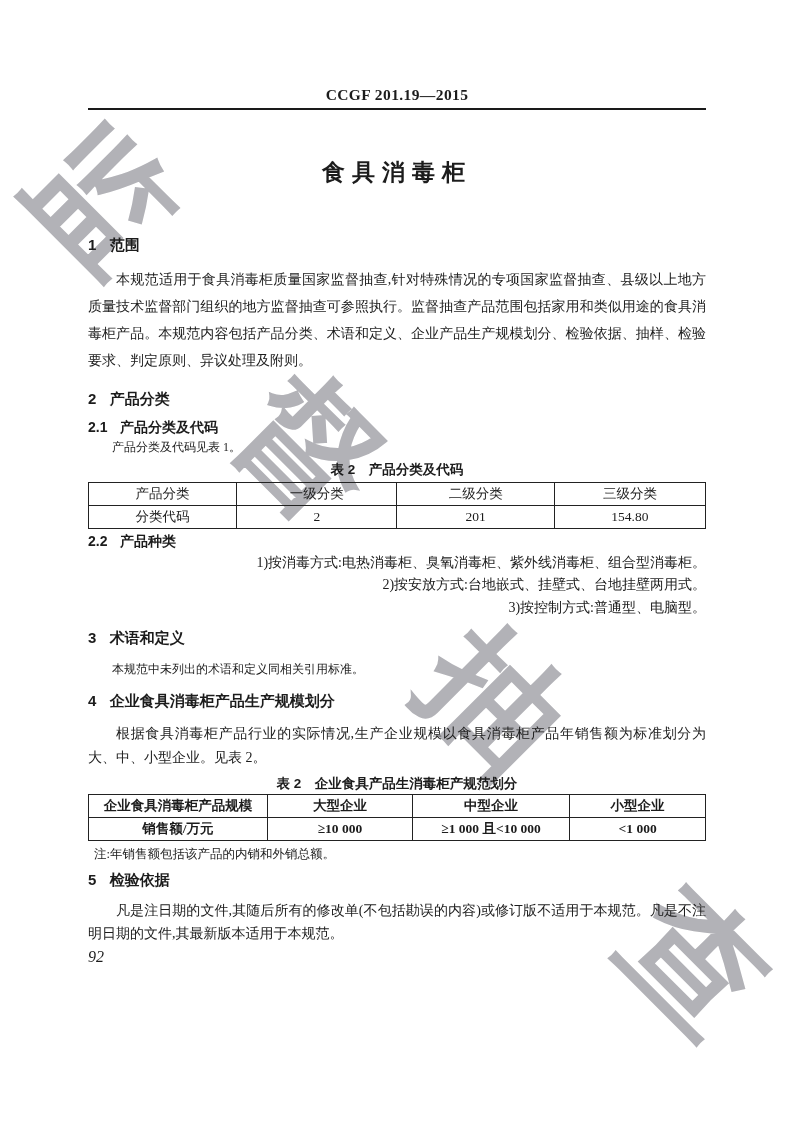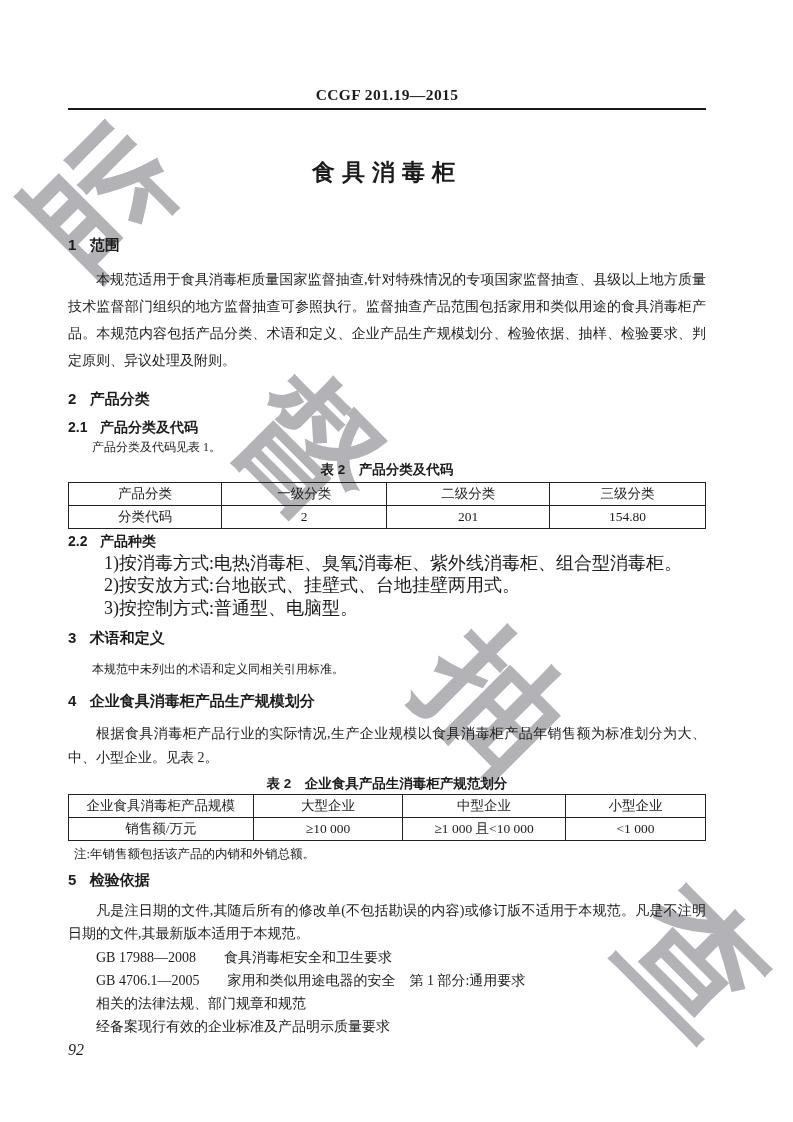--- a/index.html
+++ b/index.html
@@ -25,21 +25,21 @@
     line-height: 1;
     color: #b2b2b7;
     transform: translate(-50%, -50%) rotate(45deg);
     user-select: none;
   }
 
   
   .content {
     position: relative;
     z-index: 1;
-    padding: 86px 87px 0 68px;
+    padding: 86px 87px 0 88px;
   }
 
   .doc-header {
     text-align: center;
     font-weight: bold;
     font-size: 15.5px;
     letter-spacing: 0.4px;
     line-height: 17px;
   }
   .header-rule {
@@ -83,23 +83,24 @@
     line-height: 23.5px;
     text-align: justify;
     text-indent: 2em;
   }
   .single-line {
     font-size: 12px;
     line-height: 19px;
     text-indent: 2em;
   }
   .list-line {
-    font-size: 18px;
+    font-size: 14px;
     line-height: 22.4px;
     padding-left: 2em;
+    text-align: right;
   }
 
   .tbl-caption {
     text-align: center;
     font-family: "Liberation Sans", "DejaVu Sans", sans-serif;
     font-weight: bold;
     font-size: 13.5px;
     line-height: 17px;
   }
 
@@ -110,21 +111,21 @@
     table-layout: fixed;
   }
   table.doc-table td {
     border: 1px solid #222;
     text-align: center;
     font-size: 13.5px;
     padding: 2px 4px;
     height: 20px;
     vertical-align: middle;
   }
-  table.t2 td { height: 22px; }
+  table.t2 td { height: 22px; font-weight: bold; }
 
   .tbl-note {
     font-size: 12.5px;
     line-height: 14px;
     margin-left: 6px;
   }
 
   .ref-line {
     font-size: 14px;
     line-height: 22.8px;
@@ -255,23 +256,17 @@
         <td>&lt;1 000</td>
       </tr>
     </tbody>
       </table>
     <div class="tbl-note m-note">注:年销售额包括该产品的内销和外销总额。</div>
 
     <div class="h1 m-s5">
       <span class="sec-num">5</span><span>检验依据</span>
     </div>
     <p class="para-tight m-s5-p" style="line-height:22.5px">凡是注日期的文件,其随后所有的修改单(不包括勘误的内容)或修订版不适用于本规范。凡是不注明日期的文件,其最新版本适用于本规范。</p>
-    <div class="m-refs">
-      <div class="ref-line">GB 17988—2008　　食具消毒柜安全和卫生要求</div>
-      <div class="ref-line">GB 4706.1—2005　　家用和类似用途电器的安全　第 1 部分:通用要求</div>
-      <div class="ref-line">相关的法律法规、部门规章和规范</div>
-      <div class="ref-line">经备案现行有效的企业标准及产品明示质量要求</div>
-    </div>
 
     <div class="page-number m-pagenum">92</div>
 
   </div>
 </div>
 
 </body></html>

